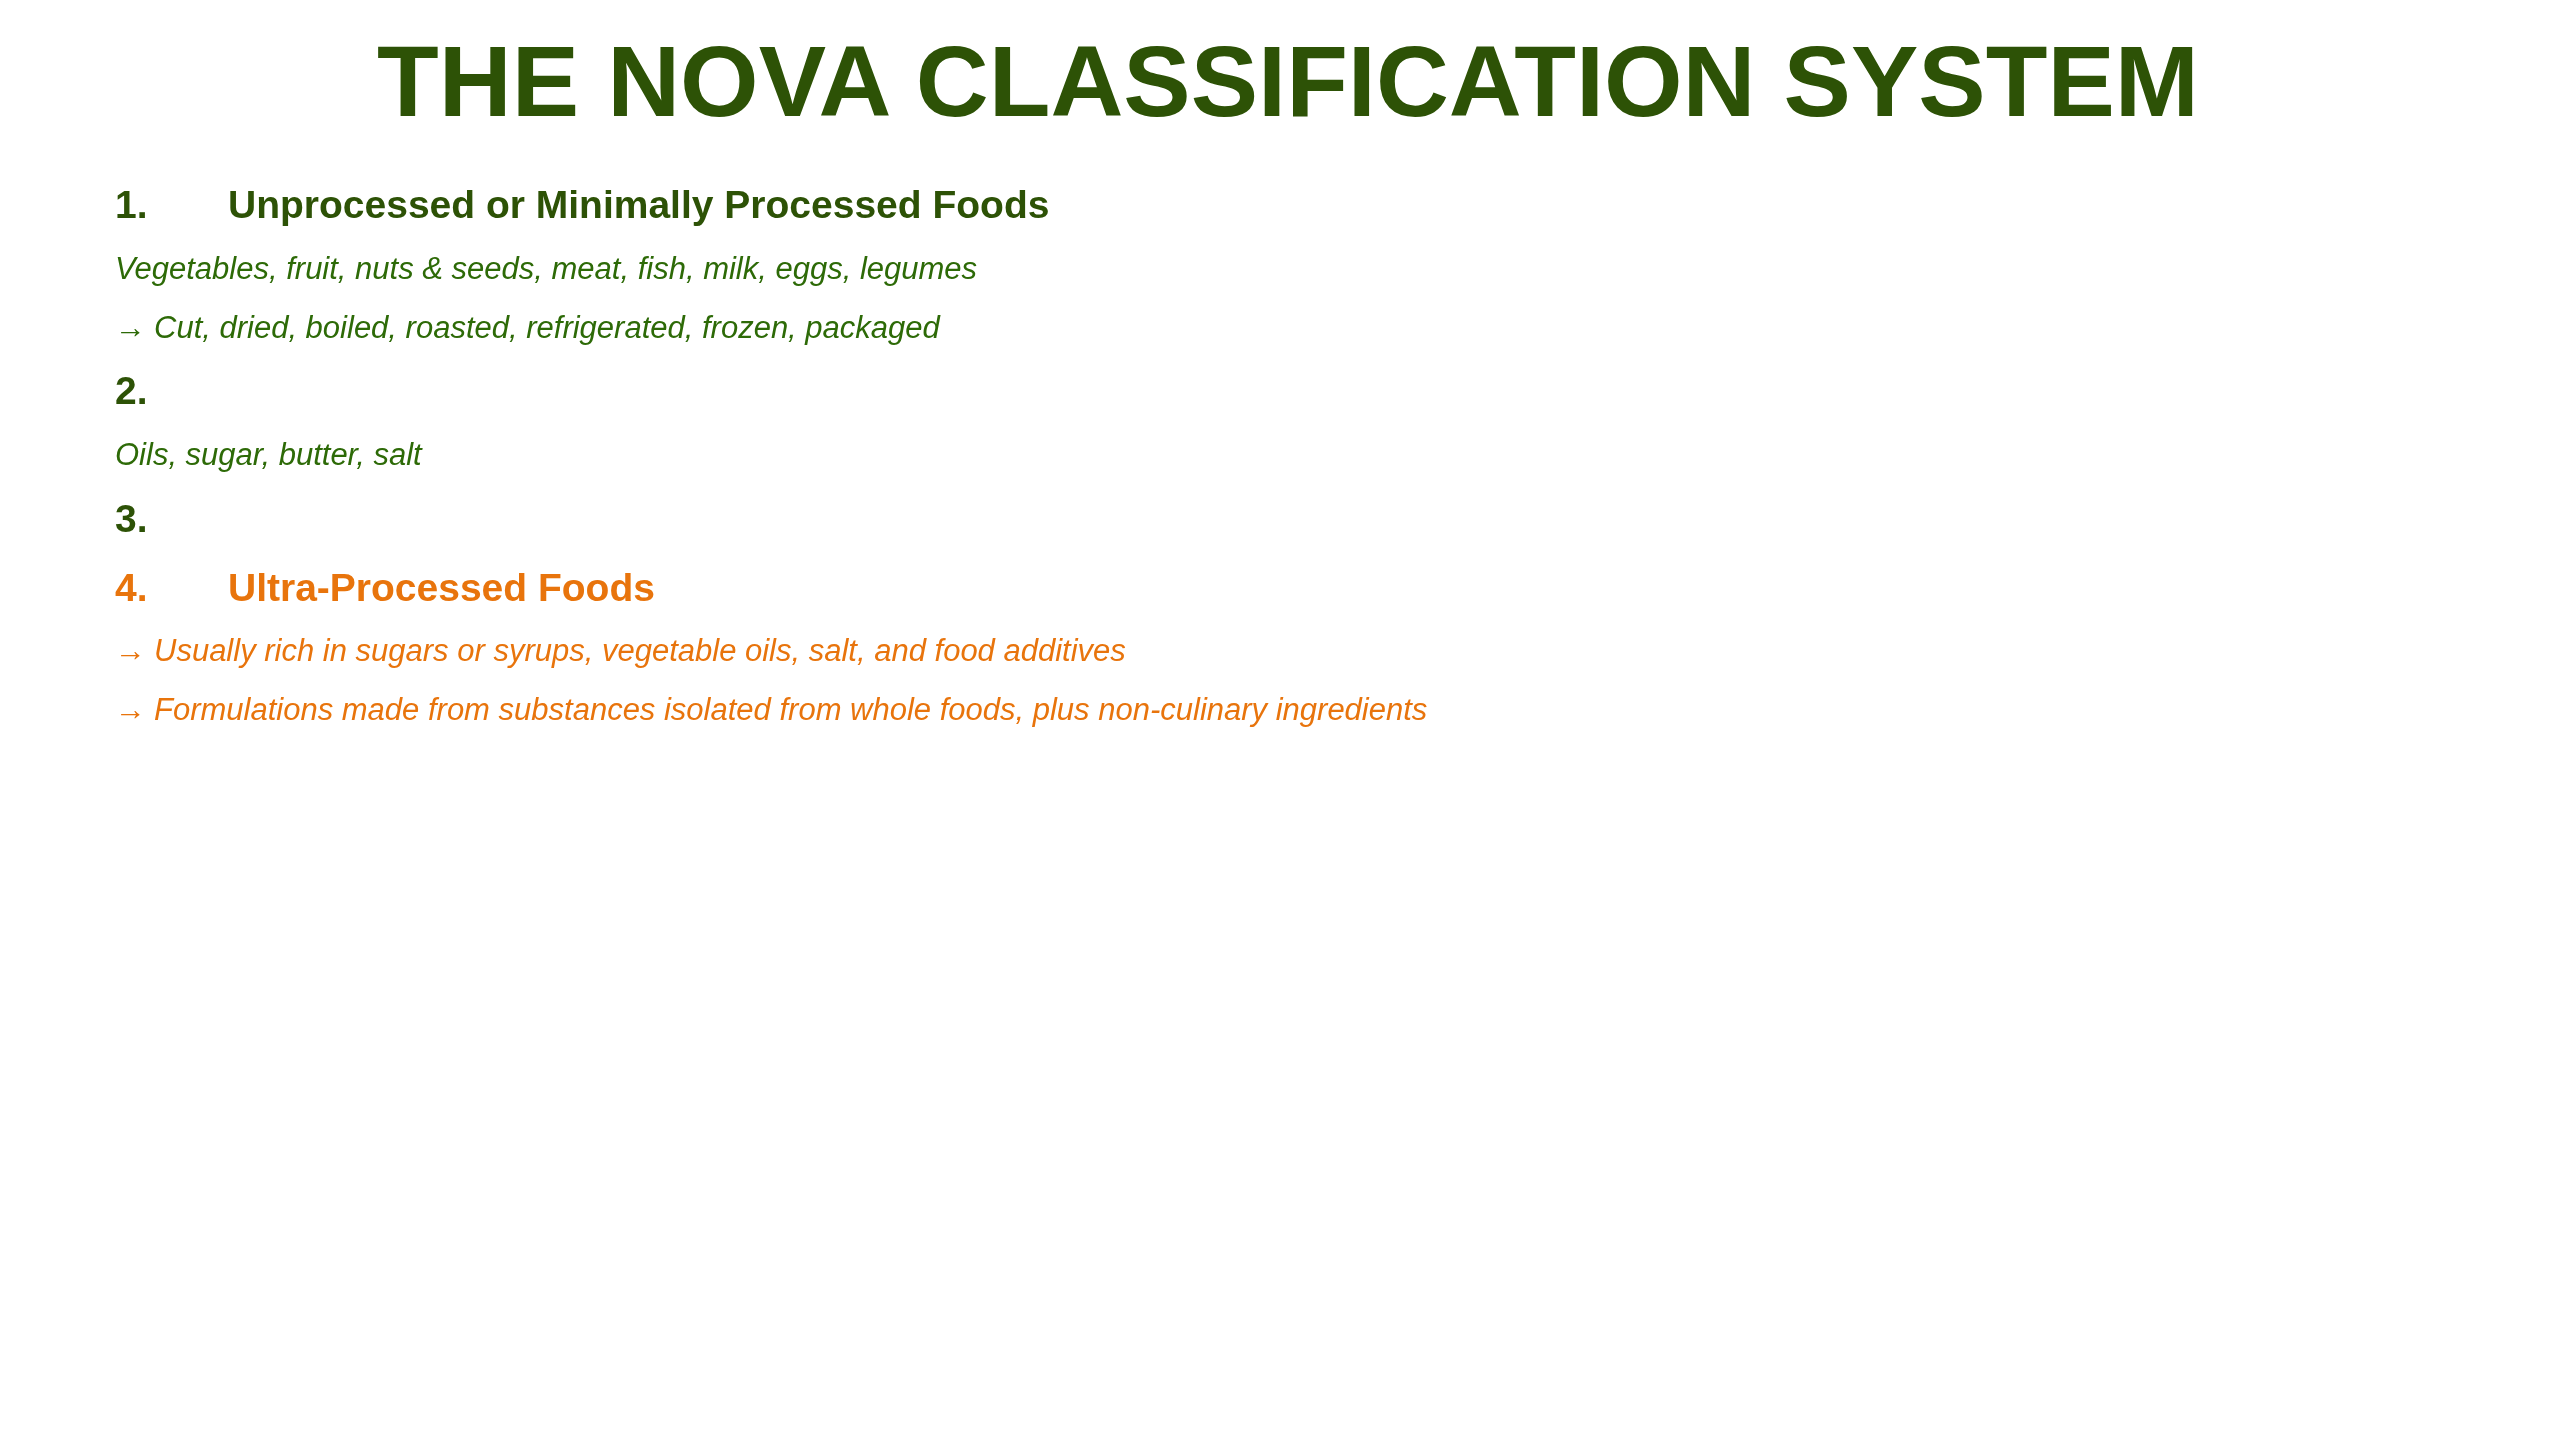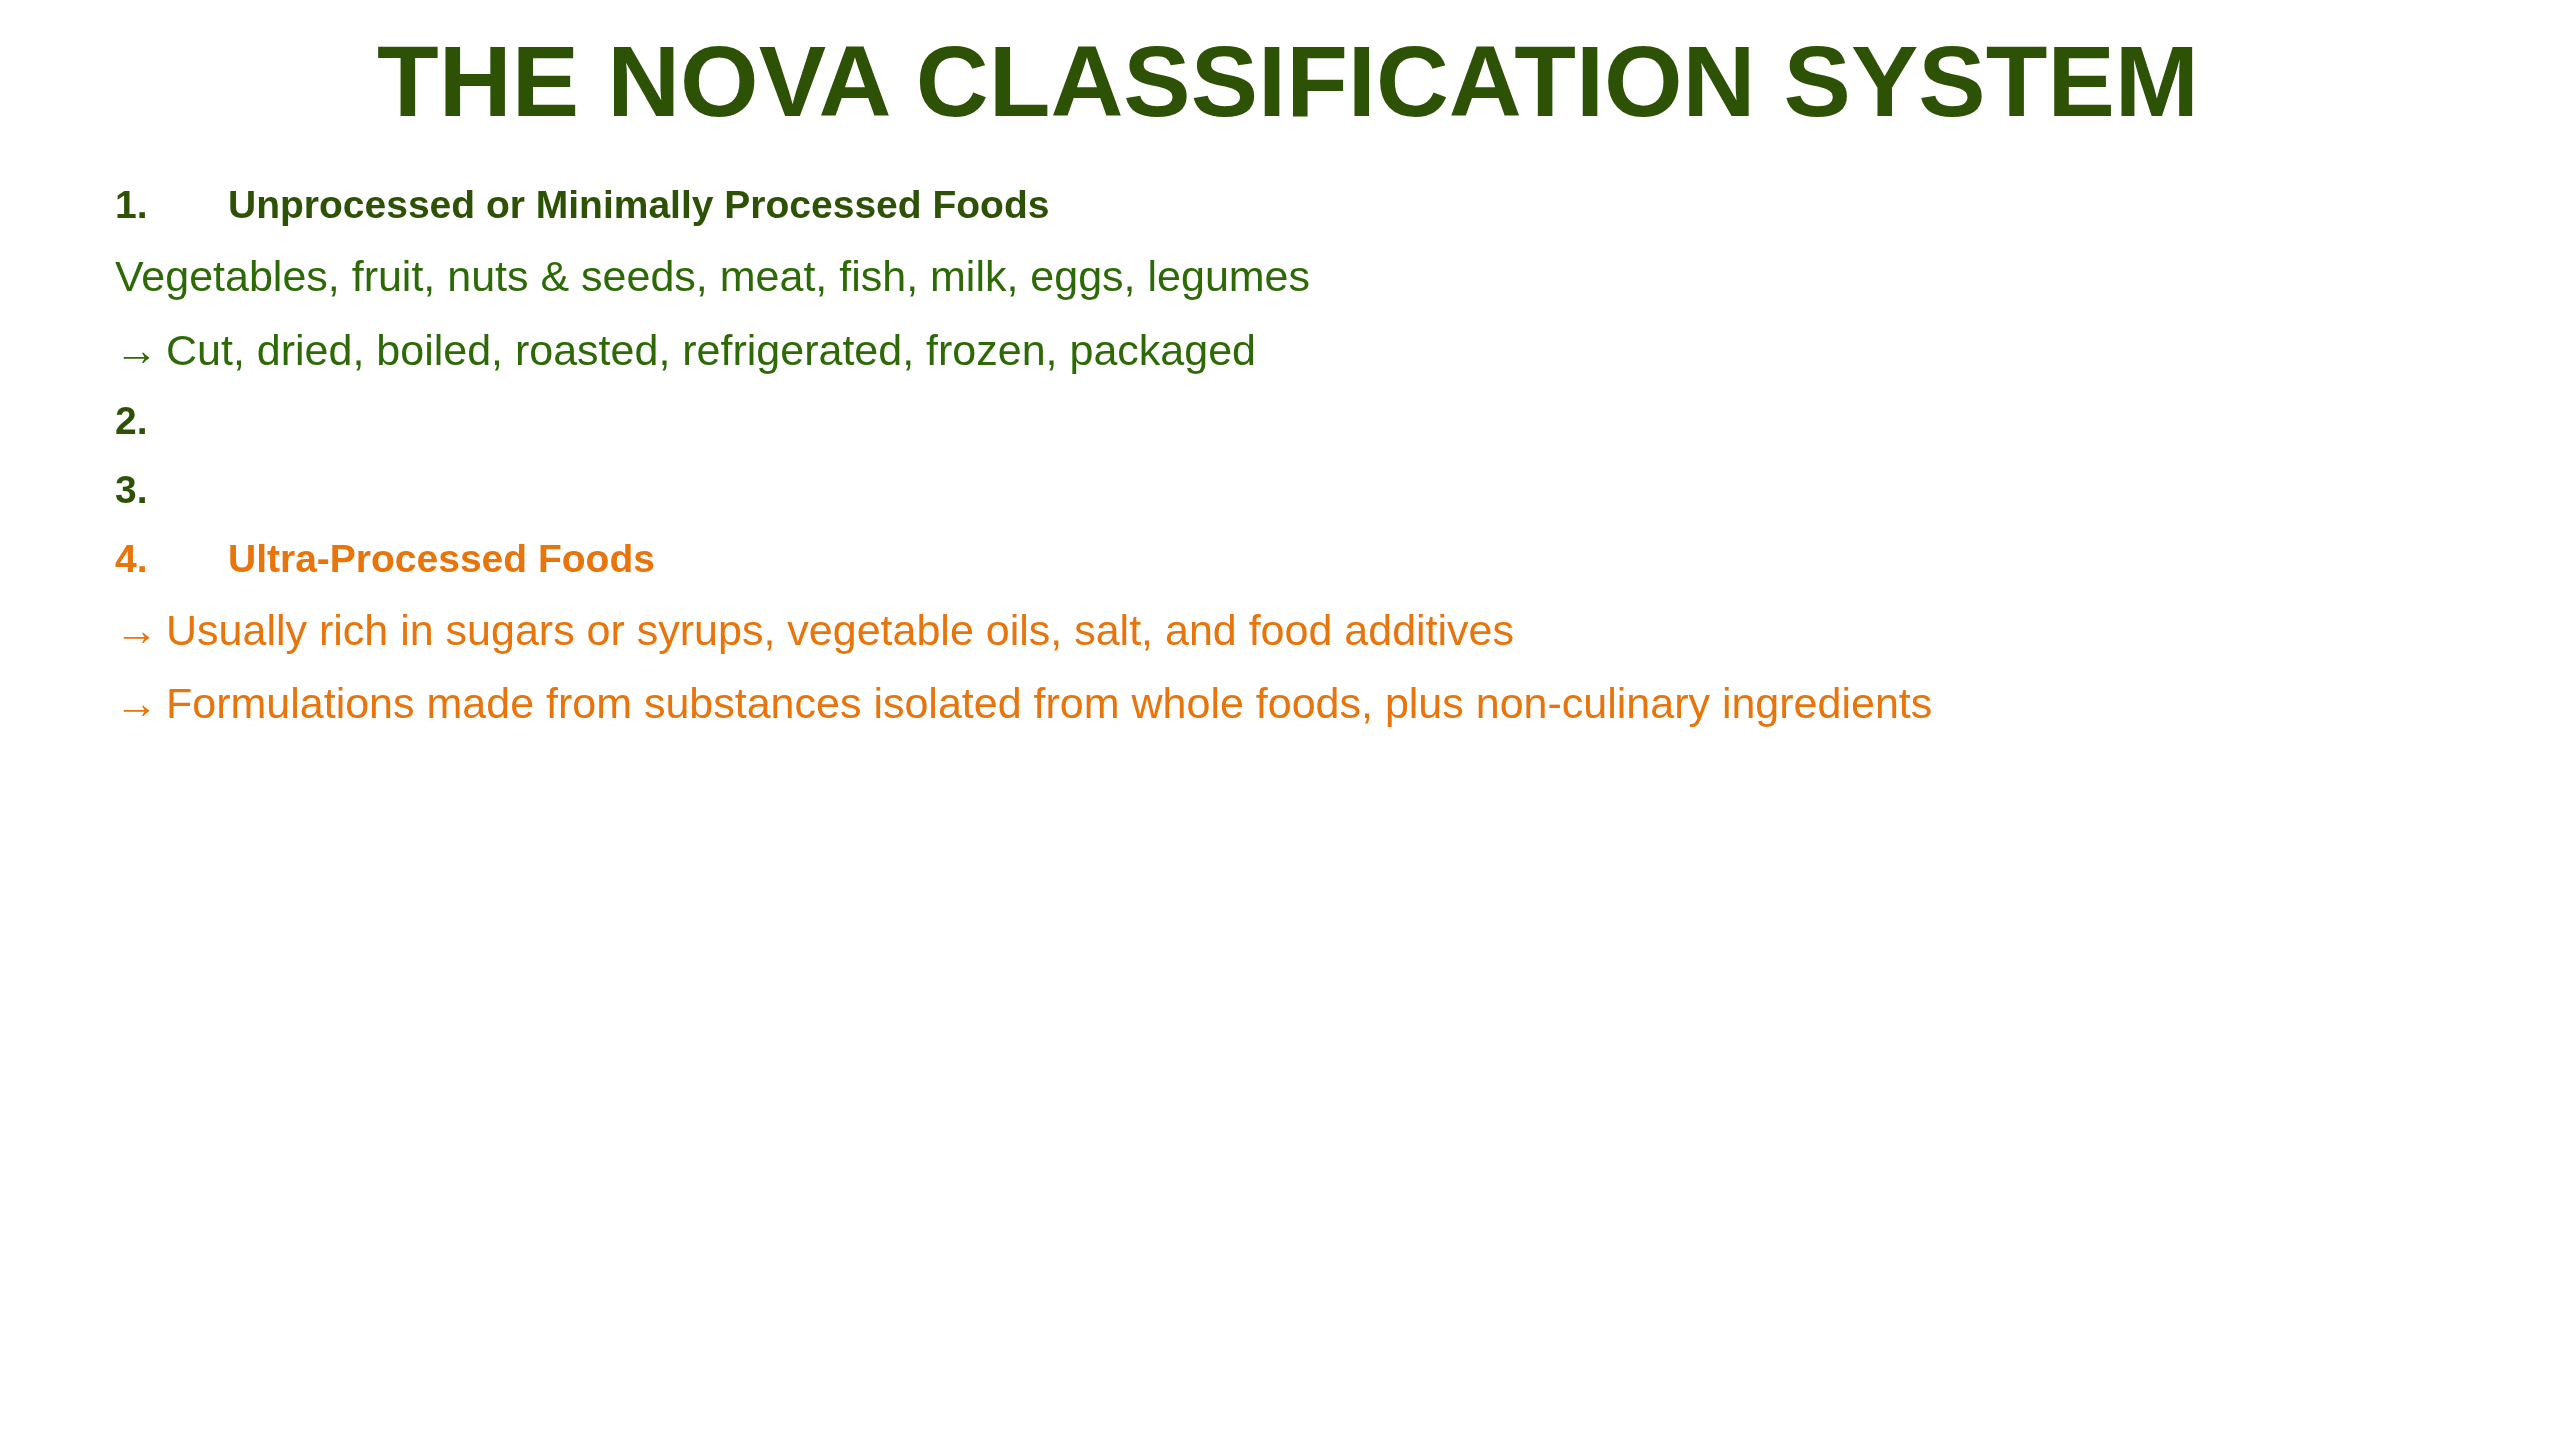--- a/index.html
+++ b/index.html
@@ -46,25 +46,26 @@
   }
   .item-num {
     width: 113px;
     flex: 0 0 113px;
     font-weight: 700;
   }
   .item-label {
     font-weight: 700;
   }
   .item-line {
-    font-size: 43px;
+    font-size: 31px;
     line-height: 1.25;
     font-weight: 400;
     margin: 0;
     padding: 0;
+    font-style: italic;
   }
   .head-row {
     margin-top: 20px;
     margin-bottom: 20px;
   }
   .body-row {
     margin-top: 20px;
     margin-bottom: 20px;
   }
   .green { color: #2d6a07; }
@@ -87,20 +88,21 @@
     <div class="item-head head-row green-dark">
       <span class="item-num">1.</span>
       <span class="item-label">Unprocessed or Minimally Processed Foods</span>
     </div>
     <p class="item-line body-row green">Vegetables, fruit, nuts &amp; seeds, meat, fish, milk, eggs, legumes</p>
     <p class="item-line body-row green"><span class="arrow">→</span><span>Cut, dried, boiled, roasted, refrigerated, frozen, packaged</span></p>
 
     <div class="item-head head-row green-dark">
       <span class="item-num">2.</span>
     </div>
+    <p class="item-line body-row green">Oils, sugar, butter, salt</p>
 
     <div class="item-head head-row green-dark">
       <span class="item-num">3.</span>
     </div>
 
     <div class="item-head head-row orange">
       <span class="item-num">4.</span>
       <span class="item-label">Ultra-Processed Foods</span>
     </div>
     <p class="item-line body-row orange"><span class="arrow">→</span><span>Usually rich in sugars or syrups, vegetable oils, salt, and food additives</span></p>

